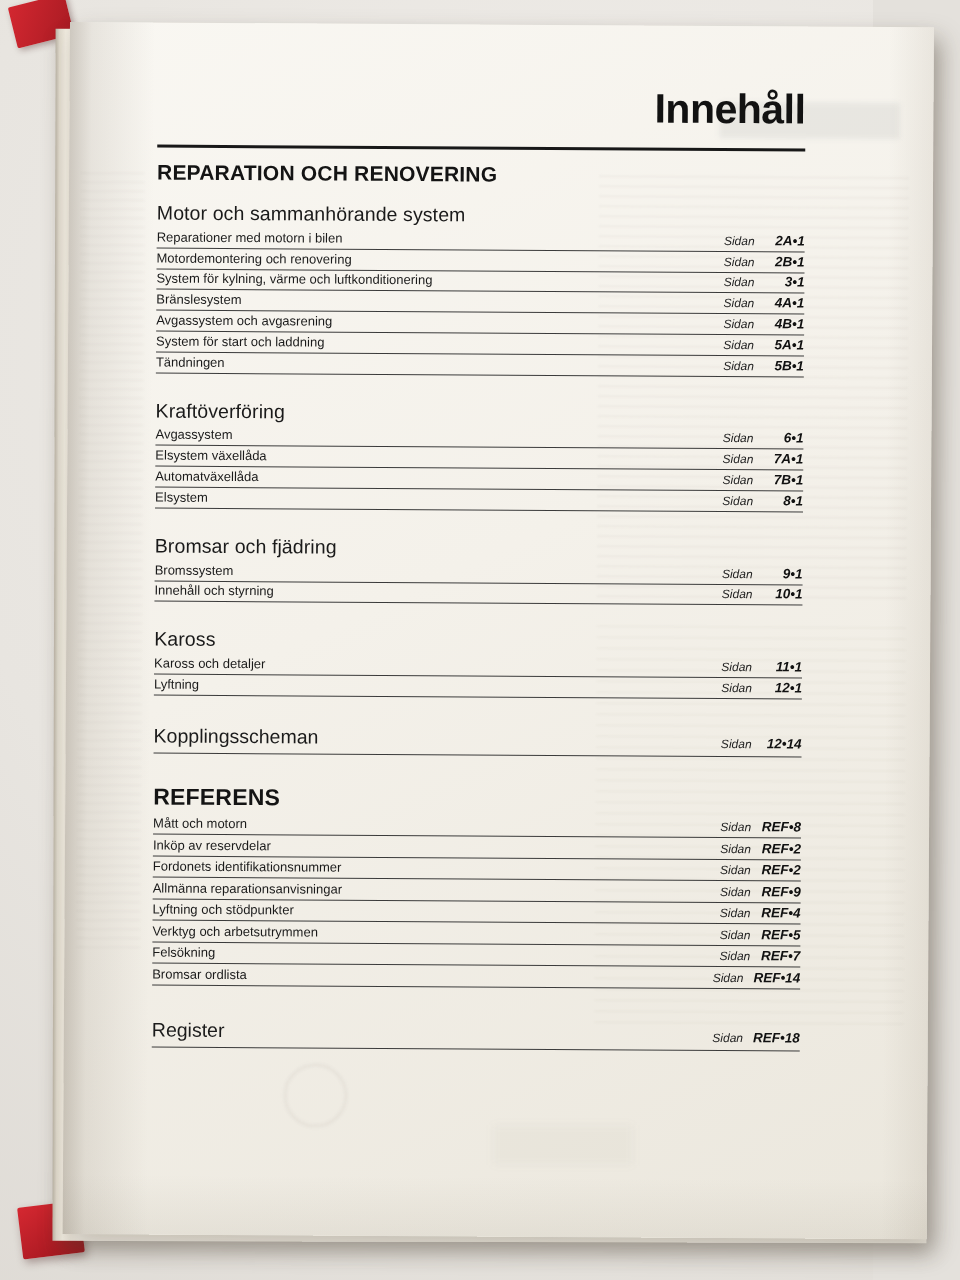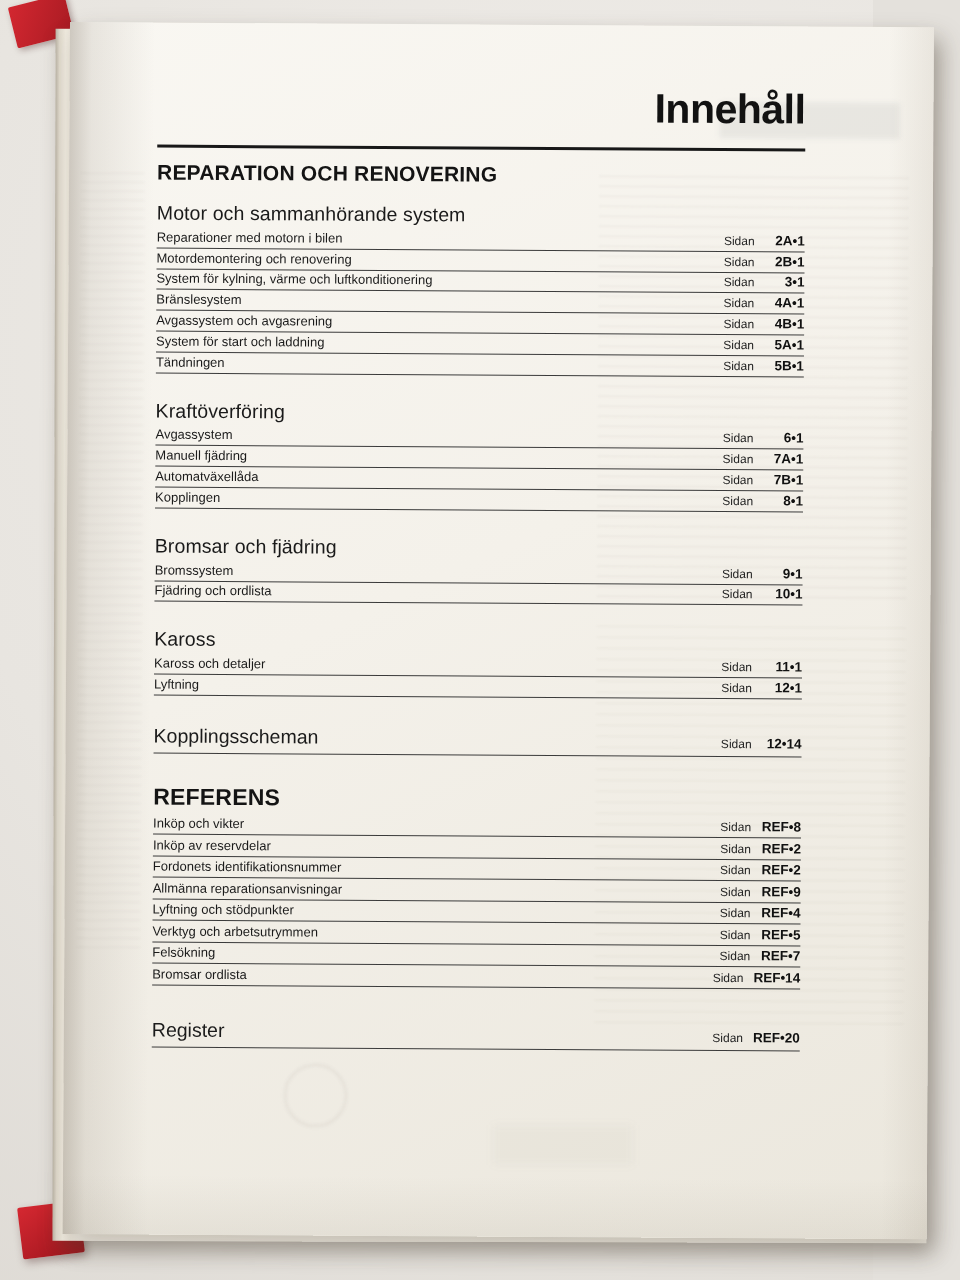--- a/index.html
+++ b/index.html
@@ -90,21 +90,21 @@
     font-size:19.5px; font-weight:400; margin-top:26px; letter-spacing:0.1px; color:#1a1a1a;
   }
   .group-heading.first { margin-top:17px; }
   .rows { margin-top:3px; }
   .row {
     display:flex; justify-content:space-between; align-items:flex-end;
     border-bottom:1.3px solid #3b3b3b; height:20.8px; padding-bottom:3px;
   }
   .rows-ref .row { height:21.5px; }
   .lbl { font-size:13px; }
-  .pg { white-space:nowrap; display:flex; align-items:baseline; }
+  .pg { white-space:nowrap; display:flex; align-items:baseline;font-style:italic; }
   .sidan { font-size:12px; color:#222; margin-right:10px; }
   .num { font-weight:bold; font-size:13.5px; min-width:40px; text-align:right; color:#111; }
   .big-row {
     display:flex; justify-content:space-between; align-items:flex-end;
     border-bottom:1.3px solid #3b3b3b; padding-bottom:5px; margin-top:29px;
   }
   .big-row .group-like { font-size:19.5px; font-weight:400; }
   .big-row.register { margin-top:33px; }
 </style>
 </head>
@@ -187,53 +187,53 @@
       <h3 class="group-heading">Kraftöverföring</h3>
       <div class="rows">
         <div class="row">
           <span class="lbl">Avgassystem</span>
           <span class="pg">
               <span class="sidan">Sidan</span>
               <span class="num">6•1</span>
             </span>
         </div>
         <div class="row">
-          <span class="lbl">Manuell fjädring</span>
+          <span class="lbl">Elsystem växellåda</span>
           <span class="pg">
               <span class="sidan">Sidan</span>
               <span class="num">7A•1</span>
             </span>
         </div>
         <div class="row">
           <span class="lbl">Automatväxellåda</span>
           <span class="pg">
               <span class="sidan">Sidan</span>
               <span class="num">7B•1</span>
             </span>
         </div>
         <div class="row">
-          <span class="lbl">Kopplingen</span>
+          <span class="lbl">Elsystem</span>
           <span class="pg">
               <span class="sidan">Sidan</span>
               <span class="num">8•1</span>
             </span>
         </div>
       </div>
 
       <h3 class="group-heading">Bromsar och fjädring</h3>
       <div class="rows">
         <div class="row">
           <span class="lbl">Bromssystem</span>
           <span class="pg">
               <span class="sidan">Sidan</span>
               <span class="num">9•1</span>
             </span>
         </div>
         <div class="row">
-          <span class="lbl">Fjädring och ordlista</span>
+          <span class="lbl">Innehåll och styrning</span>
           <span class="pg">
               <span class="sidan">Sidan</span>
               <span class="num">10•1</span>
             </span>
         </div>
       </div>
 
       <h3 class="group-heading">Kaross</h3>
       <div class="rows">
         <div class="row">
@@ -256,21 +256,21 @@
         <span class="group-like">Kopplingsscheman</span>
         <span class="pg">
             <span class="sidan">Sidan</span>
             <span class="num">12•14</span>
           </span>
       </div>
 
       <h2 class="section-heading referens">REFERENS</h2>
       <div class="rows rows-ref">
         <div class="row">
-          <span class="lbl">Inköp och vikter</span>
+          <span class="lbl">Mått och motorn</span>
           <span class="pg">
               <span class="sidan">Sidan</span>
               <span class="num">REF•8</span>
             </span>
         </div>
         <div class="row">
           <span class="lbl">Inköp av reservdelar</span>
           <span class="pg">
               <span class="sidan">Sidan</span>
               <span class="num">REF•2</span>
@@ -317,19 +317,19 @@
               <span class="sidan">Sidan</span>
               <span class="num">REF•14</span>
             </span>
         </div>
       </div>
 
       <div class="big-row register">
         <span class="group-like">Register</span>
         <span class="pg">
             <span class="sidan">Sidan</span>
-            <span class="num">REF•20</span>
+            <span class="num">REF•18</span>
           </span>
       </div>
 
     </div>
   </div>
 </div>
 
 </body></html>

